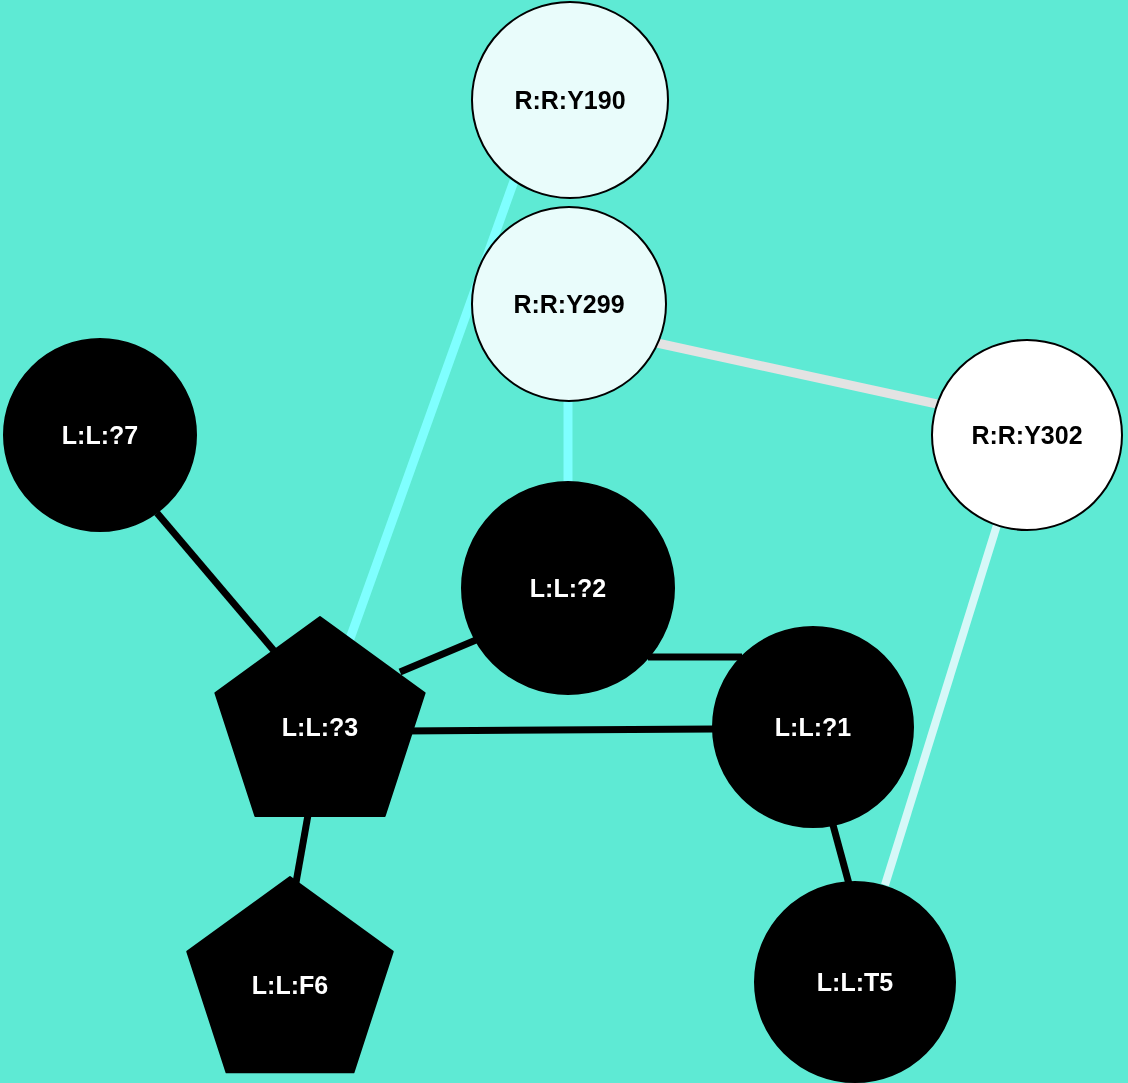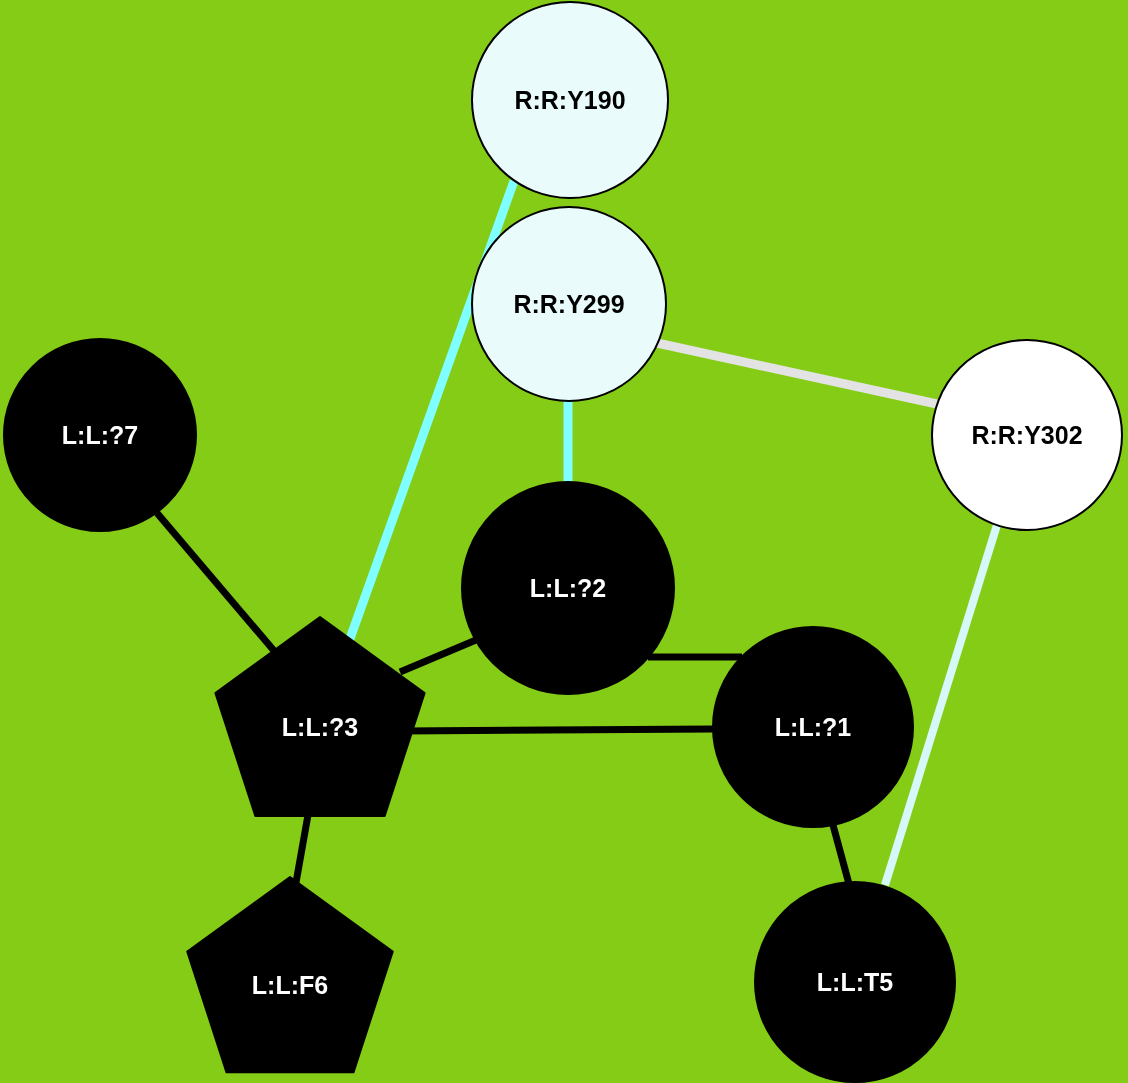--- a/index.html
+++ b/index.html
@@ -33,21 +33,21 @@
     letter-spacing: 0px;
   }
   .label-light { fill: #ffffff; }
   .label-dark  { fill: #000000; }
   .node-shape { stroke-linejoin: round; }
   .edge-line { stroke-linecap: butt; fill: none; }
 </style>
 </head>
 <body>
 
-<div id="canvas-wrap" style="background: #84cc16;">
+<div id="canvas-wrap" style="background: #5eead4;">
   <svg id="graph" viewBox="0 0 1128 1083" xmlns="http://www.w3.org/2000/svg">
     <g id="edges-layer">
         <line x1="514" y1="181" x2="347" y2="647" stroke="#7FFFFF" stroke-width="9" class="edge-line"></line>
         <line x1="568" y1="401" x2="568" y2="484" stroke="#7FFFFF" stroke-width="9" class="edge-line"></line>
         <line x1="657" y1="343" x2="937" y2="404" stroke="#E3E3E3" stroke-width="9" class="edge-line"></line>
         <line x1="997" y1="525" x2="885" y2="885" stroke="#D6F8F8" stroke-width="8" class="edge-line"></line>
         <line x1="157" y1="513" x2="281" y2="659" stroke="#000000" stroke-width="7" class="edge-line"></line>
         <line x1="400" y1="672" x2="476" y2="640" stroke="#000000" stroke-width="7" class="edge-line"></line>
         <line x1="402" y1="731" x2="714" y2="729" stroke="#000000" stroke-width="7" class="edge-line"></line>
         <line x1="648" y1="657" x2="742" y2="657" stroke="#000000" stroke-width="7" class="edge-line"></line>

